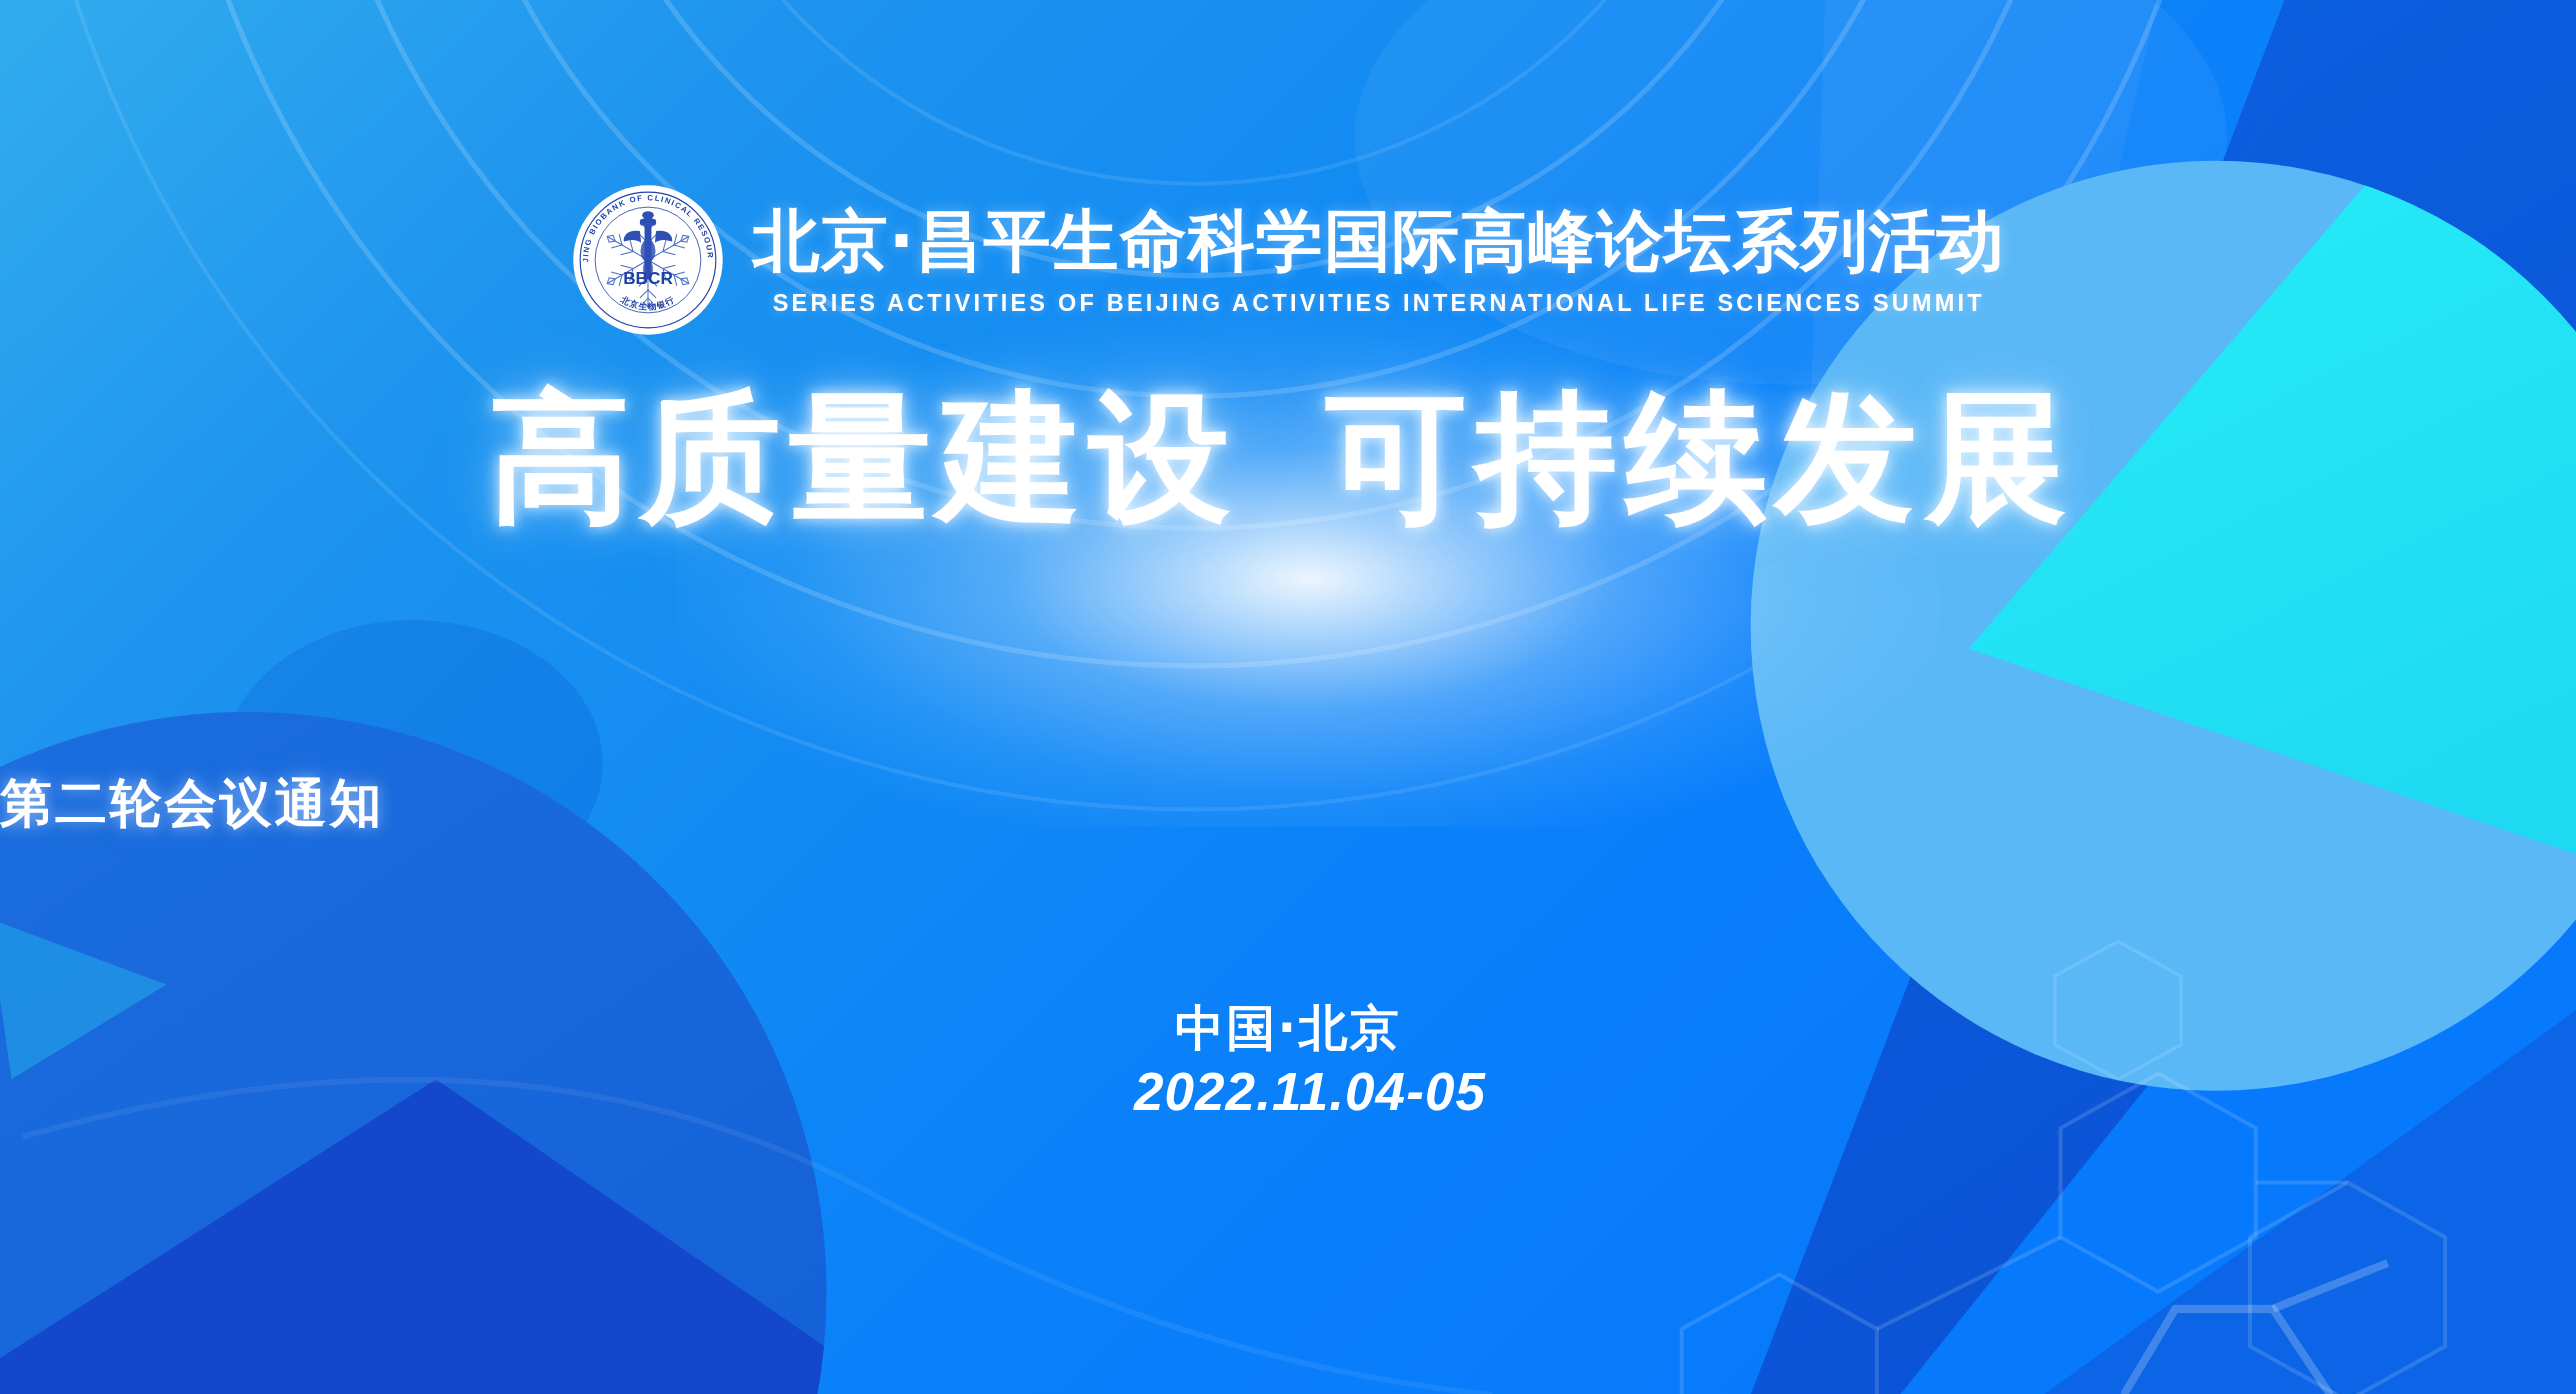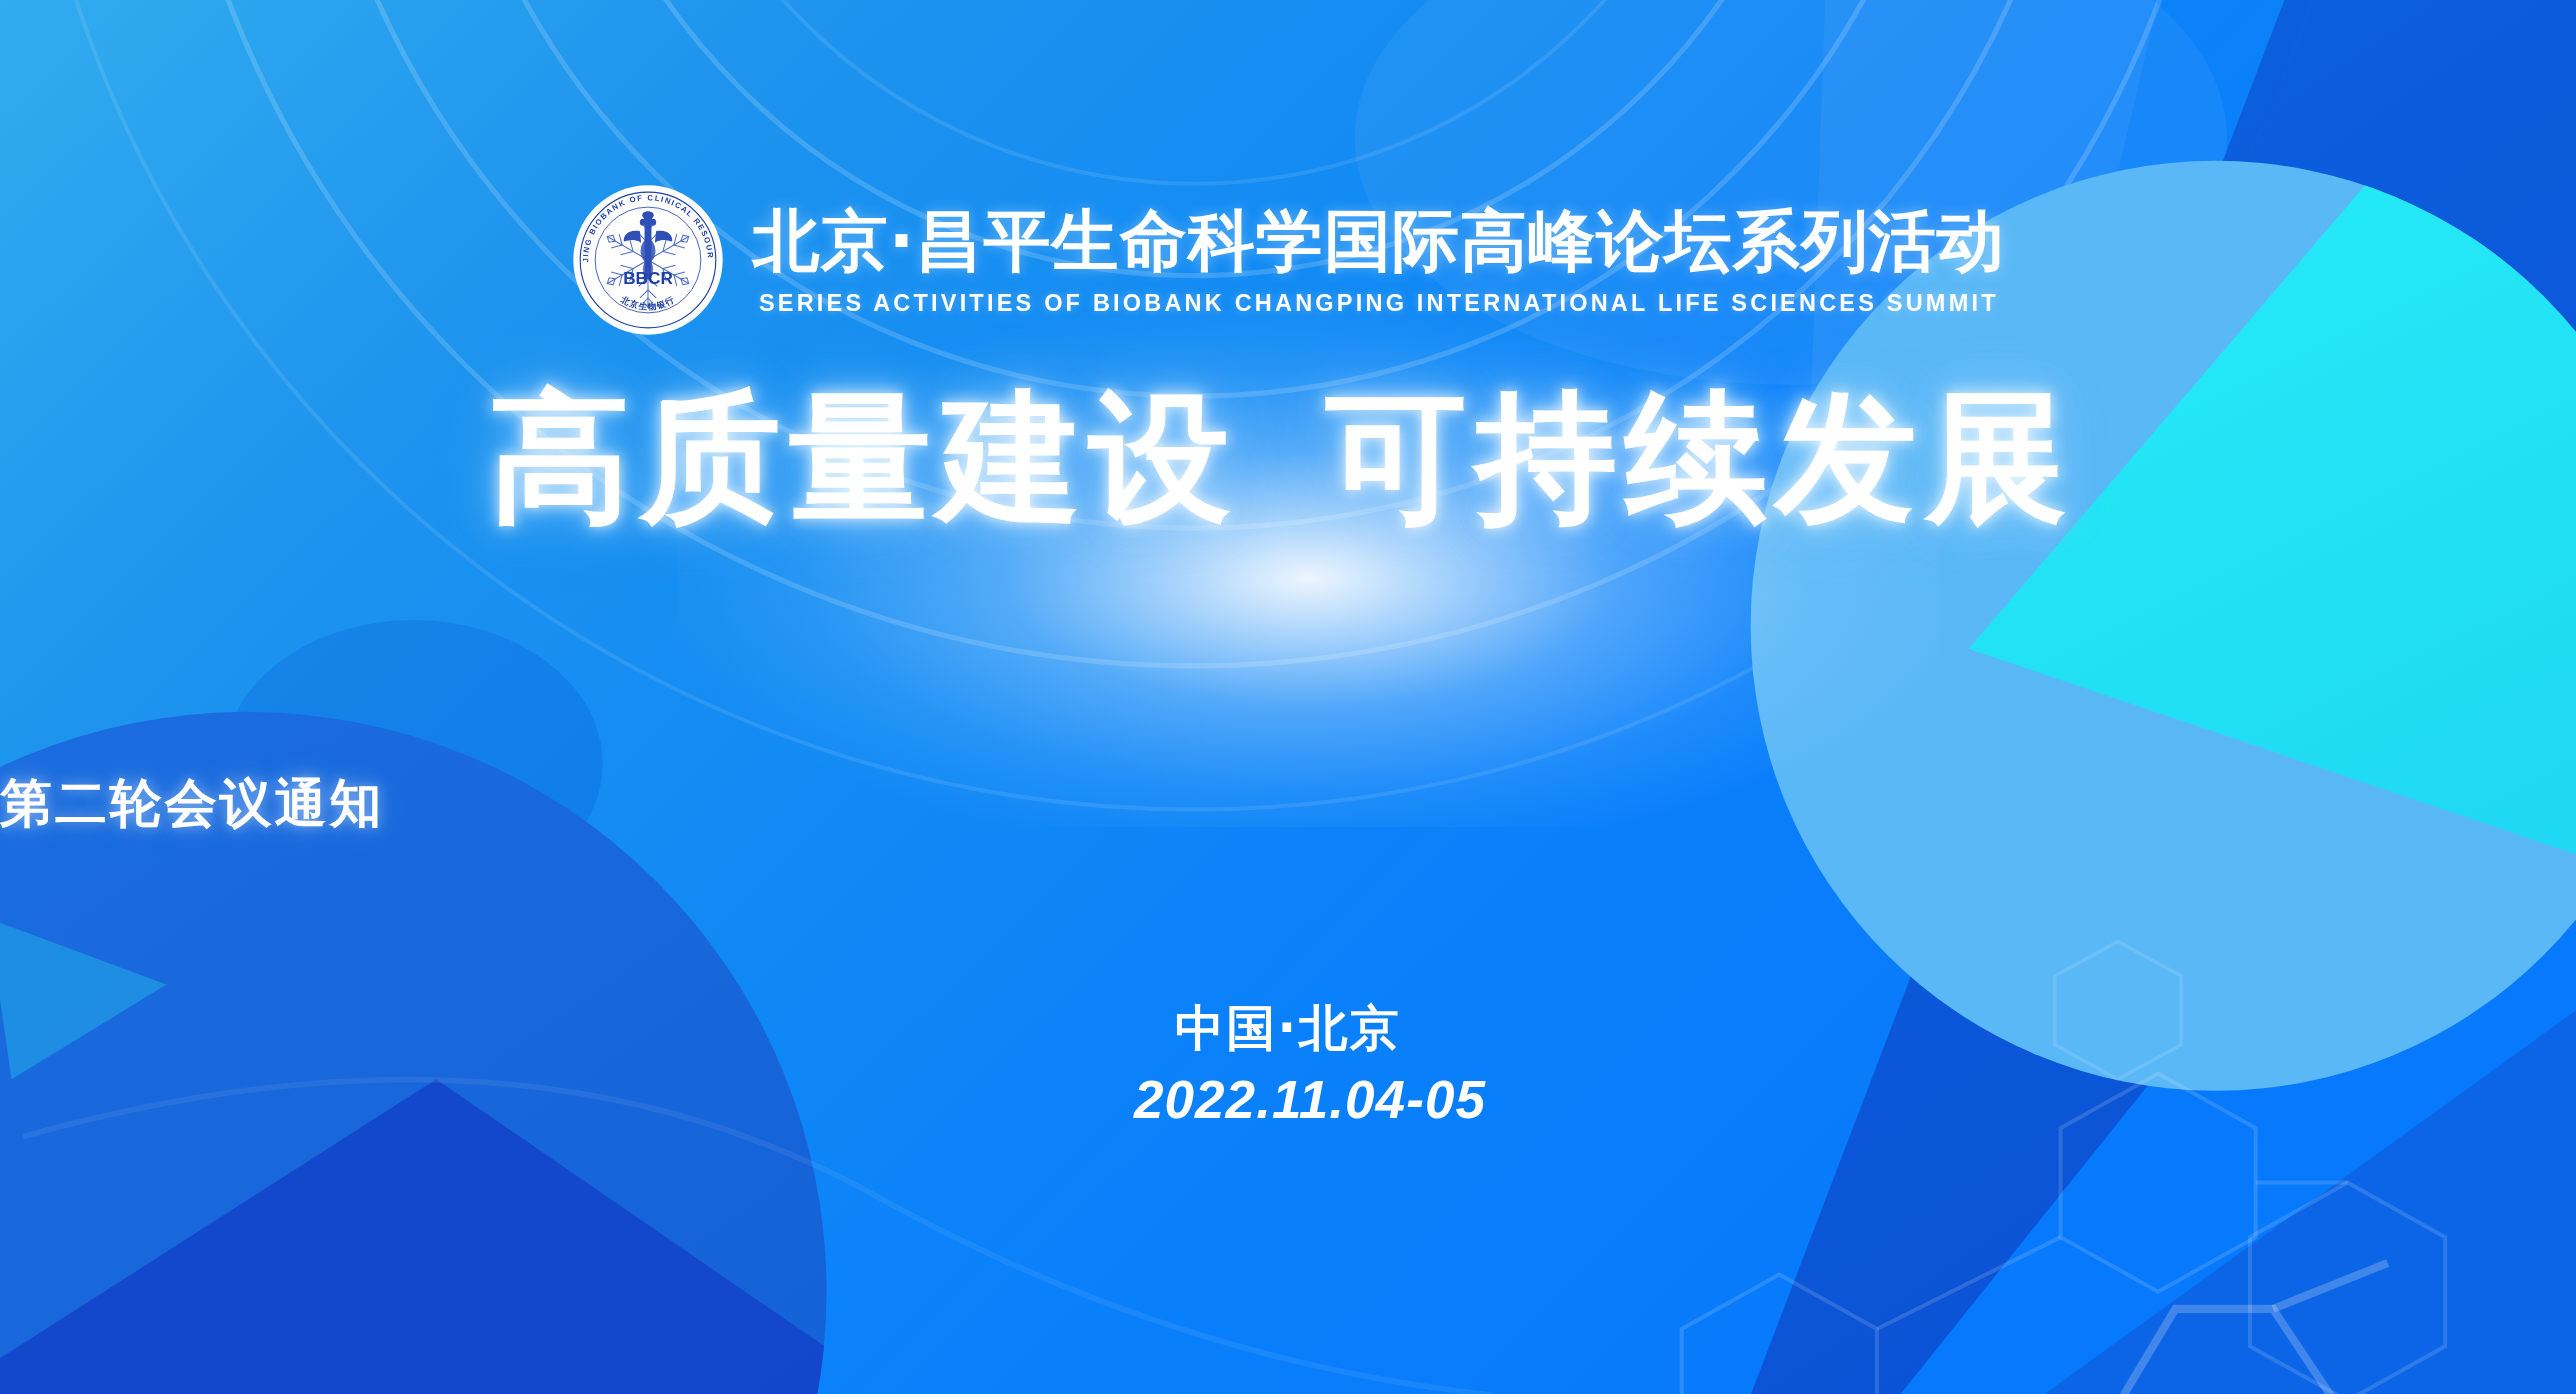--- a/index.html
+++ b/index.html
@@ -98,21 +98,21 @@
     position:absolute; left:0; right:0; top:999px;
     text-align:center;
   }
   .place{
     font-size:49px; font-weight:700; color:#ffffff;
     letter-spacing:2.3px; line-height:1.22;
     font-family:"DejaVu Sans","Liberation Sans",sans-serif;
     white-space:nowrap;
   }
   .dateline{
-    margin-top:9px;
+    margin-top:1px;
     font-size:53px; font-weight:700; color:#ffffff;
     letter-spacing:1.1px; line-height:1.2;
     font-style:italic;
     white-space:nowrap;
     padding-left:44px;
   }
 </style>
 </head>
 <body>
 
@@ -303,21 +303,21 @@
           <text font-size="15" font-weight="700" fill="#1D3FA8" letter-spacing="2" font-family="'DejaVu Sans',sans-serif">
             <textPath href="#ringBot" startOffset="50%" text-anchor="middle">北京生物银行</textPath>
           </text>
 
           <text x="134" y="175" text-anchor="middle" font-size="30" font-weight="700" fill="#1D3FA8" font-family="'Liberation Sans',sans-serif">BBCR</text>
         </svg>
       </div>
 
       <div class="orgblock">
         <div class="org-cn">北京·昌平生命科学国际高峰论坛系列活动</div>
-        <div class="org-en">SERIES ACTIVITIES OF BIOBANK CHANGPING INTERNATIONAL LIFE SCIENCES SUMMIT</div>
+        <div class="org-en">SERIES ACTIVITIES OF BEIJING ACTIVITIES INTERNATIONAL LIFE SCIENCES SUMMIT</div>
       </div>
     </div>
 
     <div class="hero">
       <span>高质量建设</span><span class="gap"></span><span>可持续发展</span>
     </div>
 
     <div class="sub2">第二轮会议通知</div>
 
     <div class="footer">

